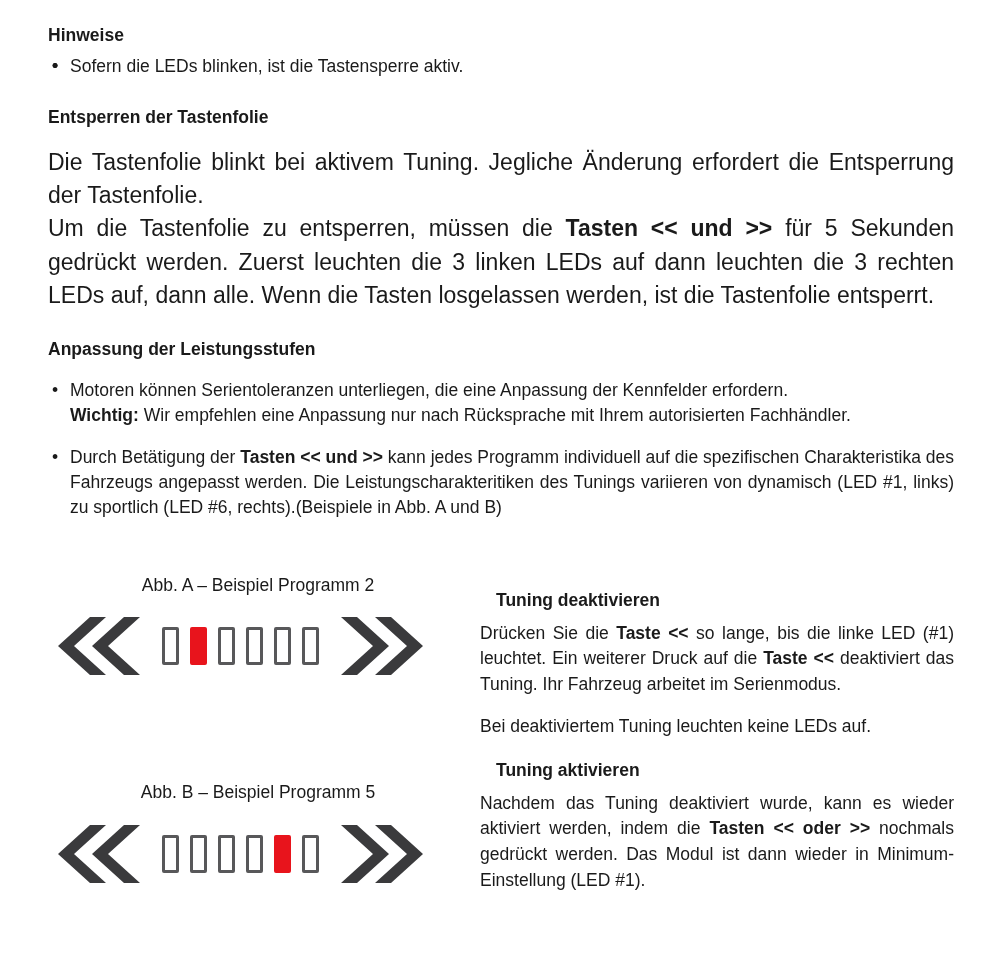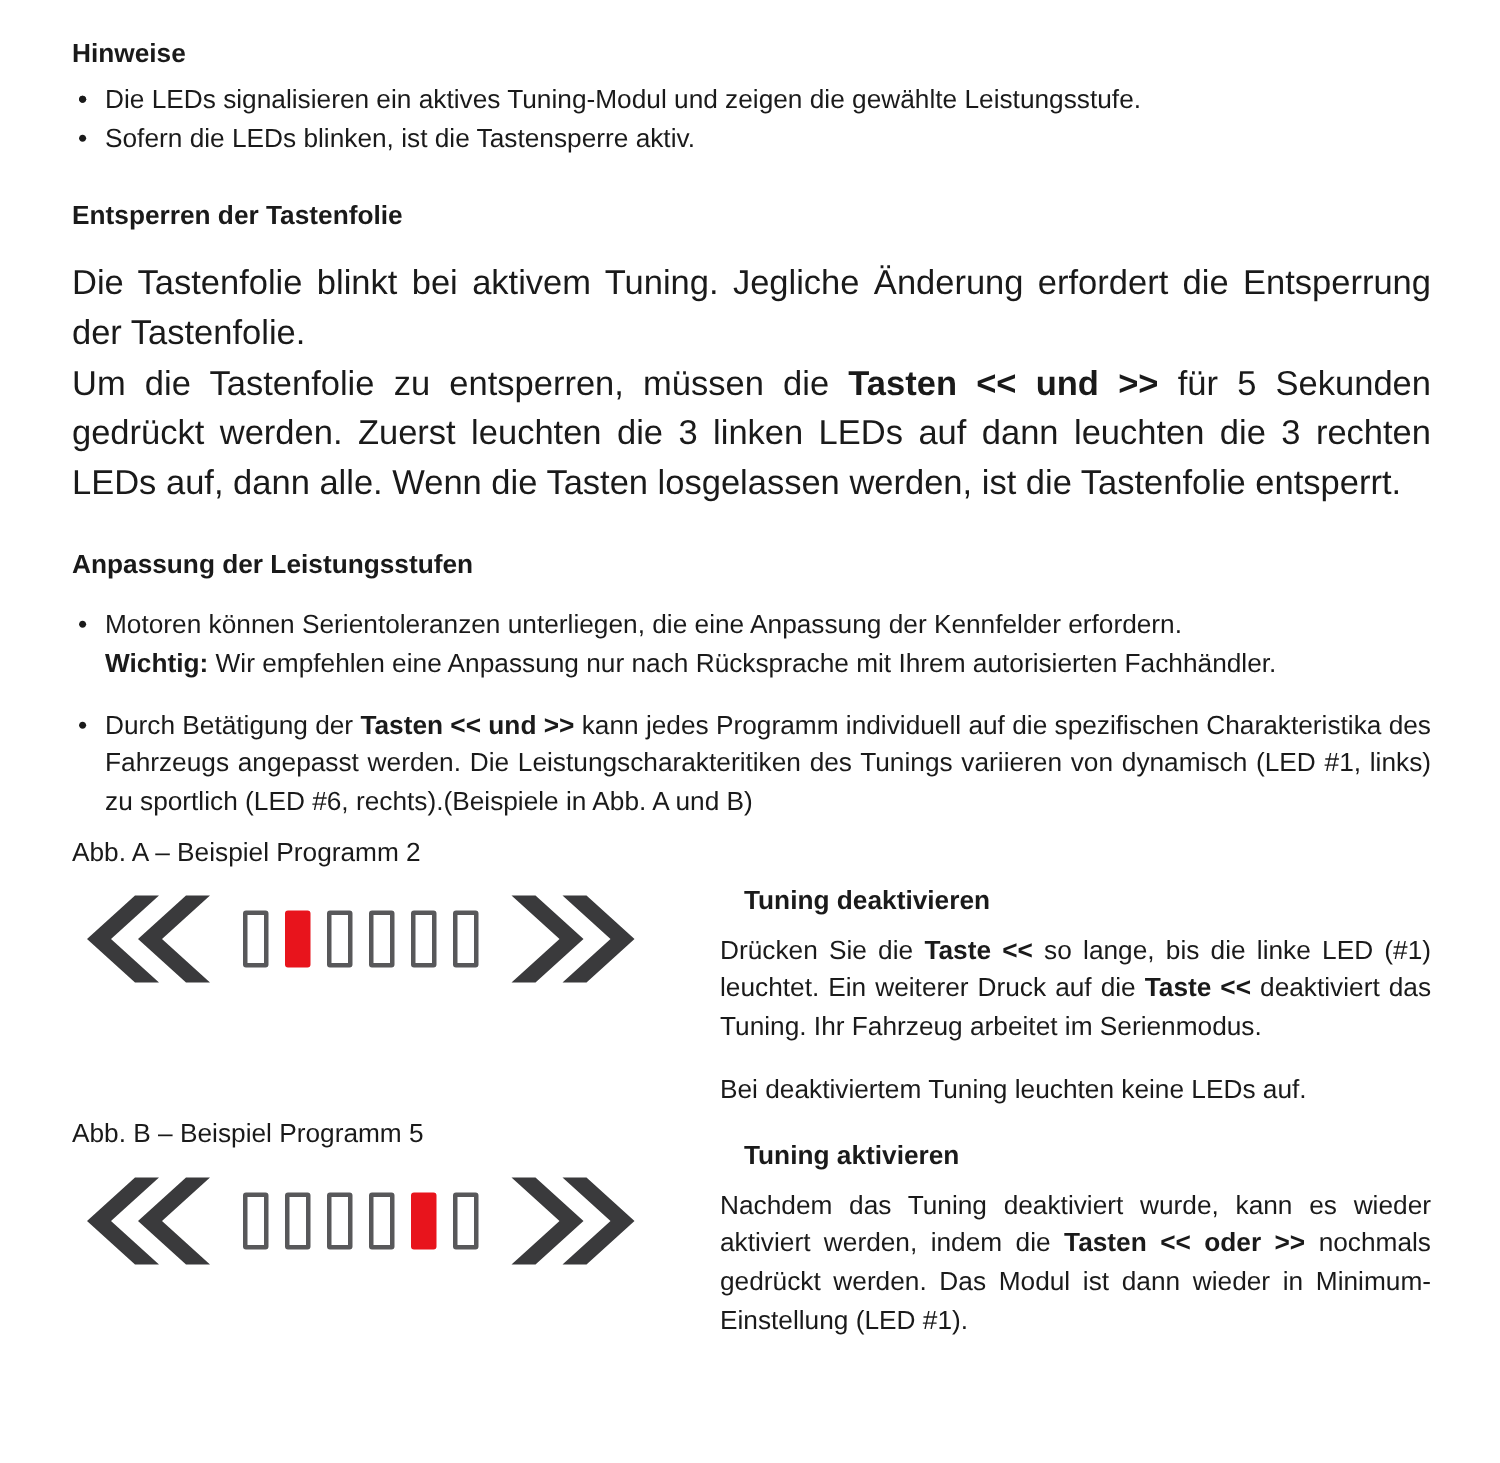--- a/index.html
+++ b/index.html
@@ -59,21 +59,22 @@
     margin: 0;
   }
   .gap-lg { height: 26px; }
   .gap-sm { height: 10px; }
   .bold { font-weight: bold; }
 
   
   .fig-caption {
     font-size: 17.5px;
     line-height: 1.45;
-    margin: 0;
+    margin: 17px;
+    text-align: center;
   }
   .led-figure {
     display: flex;
     align-items: center;
     gap: 18px;
     margin-top: 14px;
   }
   .chev {
     display: block;
   }
@@ -128,21 +129,20 @@
 
   <div class="content">
 
     <h2 class="section-heading">Hinweise</h2>
     <ul class="bullet-list">
       <li>
         <span class="bullet">•</span>
       </li>
       <li>
         <span class="bullet">•</span>
-        <span>Die LEDs signalisieren ein aktives Tuning-Modul und zeigen die gewählte Leistungsstufe.</span>
       </li>
       <li>
         <span class="bullet">•</span>
         <span>Sofern die LEDs blinken, ist die Tastensperre aktiv.</span>
       </li>
     </ul>
 
     <div class="gap-lg"></div>
 
     <h2 class="section-heading">Entsperren der Tastenfolie</h2>

